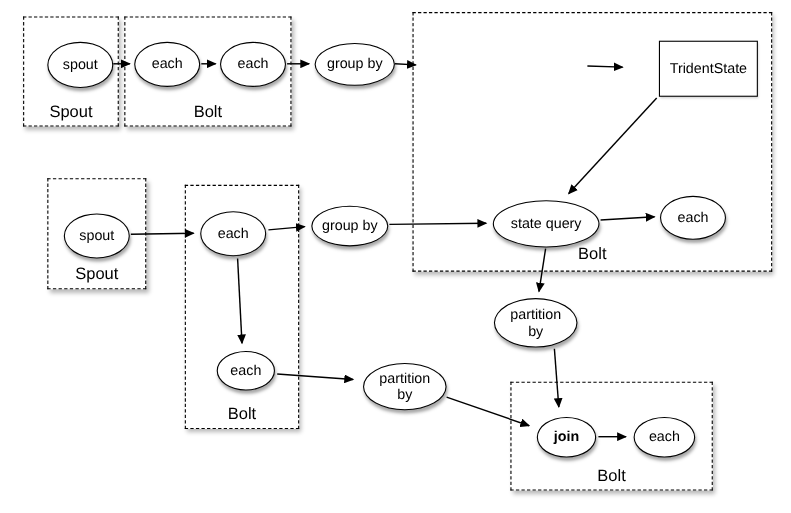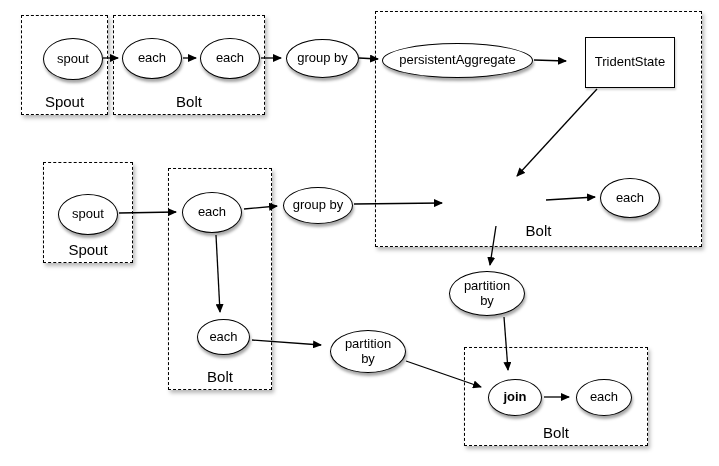--- a/index.html
+++ b/index.html
@@ -56,25 +56,25 @@
     </div>
   <div class="node" style="left:122px;top:38px;width:60px;height:41px;">
     <span>each</span>
     </div>
   <div class="node" style="left:200px;top:38px;width:60px;height:41px;">
     <span>each</span>
     </div>
   <div class="node" style="left:286px;top:39px;width:73px;height:39px;">
     <span>group by</span>
     </div>
-  <div class="node" style="left:382px;top:43px;width:151px;height:35px;border-width:1px;">
-    <span>persistentAggregate</span>
+  <div class="node rect" style="left:599px;top:37px;width:90px;height:51px;">
+    <span>TridentState</span>
     </div>
-  <div class="node rect" style="left:585px;top:37px;width:90px;height:51px;">
-    <span>TridentState</span>
+  <div class="node" style="left:448px;top:182px;width:97px;height:43px;">
+    <span>state query</span>
     </div>
   <div class="node" style="left:600px;top:178px;width:60px;height:40px;">
     <span>each</span>
     </div>
   <div class="node wrap" style="left:449px;top:271px;width:76px;height:45px;">
     <span>partition by</span>
     </div>
   <div class="node" style="left:58px;top:194px;width:60px;height:41px;">
     <span>spout</span>
     </div>

